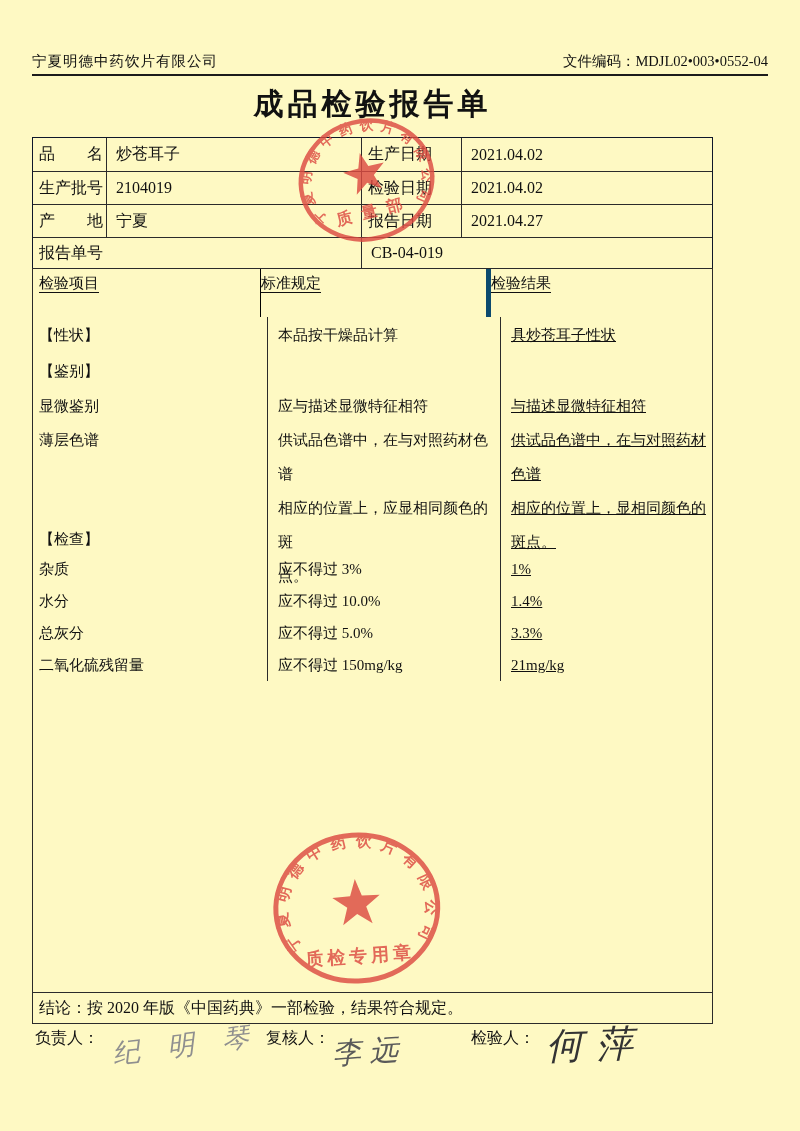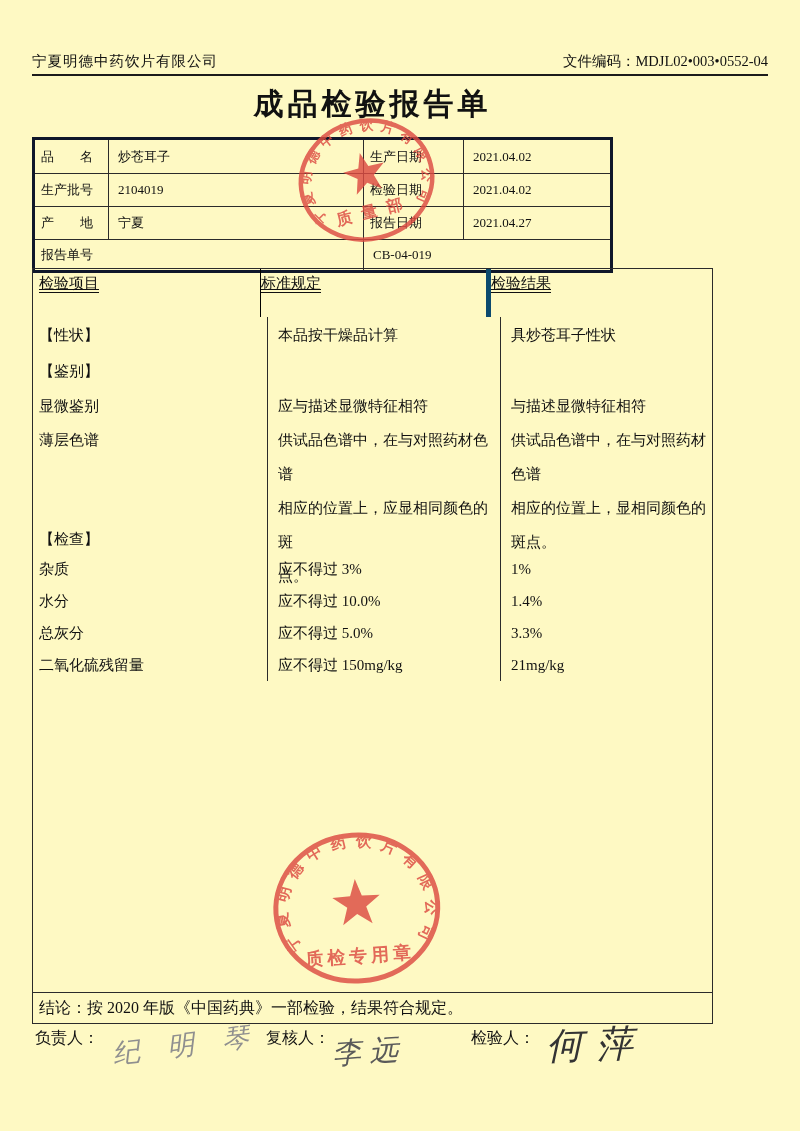--- a/index.html
+++ b/index.html
@@ -9,44 +9,44 @@
     color:#111;overflow:hidden;
   }
   
   .company{position:absolute;left:32px;top:52px;font-size:14.5px;letter-spacing:1px;}
   .doccode{position:absolute;right:32px;top:52px;font-size:14.5px;font-family:"Liberation Serif",serif;}
   .head-rule{position:absolute;left:32px;top:74px;width:736px;height:2px;background:#1c1c1c;}
   .title{position:absolute;left:0;top:84px;width:745px;text-align:center;
     font-size:30px;font-weight:bold;letter-spacing:4px;
     font-family:"Liberation Sans","DejaVu Sans",sans-serif;}
   
-  .igrid{position:absolute;left:32px;top:137px;width:581px;
+  .igrid{position:absolute;left:32px;top:137px;width:681px;
     display:grid;grid-template-columns:73px 255px 100px 1fr;
-    border:3px solid #0f172a;font-size:13px;box-sizing:border-box;}
+    border:1px solid #0f172a;font-size:16px;box-sizing:border-box;}
   .igrid>div{box-sizing:border-box;padding-left:6px;display:flex;align-items:center;height:33px;}
   .igrid>div.bl{border-left:1px solid #2b2b2b;}
   .igrid>div.bt{border-top:1px solid #2b2b2b;}
   .igrid>div.val{padding-left:9px;}
   .igrid>div.last{height:31px;}
   .sp2a{grid-column:1 / span 2;}
   .sp2b{grid-column:3 / span 2;}
   
   .itable{position:absolute;left:32px;top:268px;width:681px;height:725px;
     border:1px solid #2b2b2b;box-sizing:border-box;font-size:15px;overflow:hidden;}
   .ihead{display:flex;height:48px;}
-  .ihead>div{box-sizing:border-box;padding-top:5px;text-decoration:underline;}
+  .ihead>div{box-sizing:border-box;padding-top:5px;}
   .ihead .h1{width:227px;padding-left:6px;}
   .ihead .h2{width:226px;border-left:1px solid #000000;text-align:left;}
   .ihead .h3{flex:1;border-left:5px solid #0c4a6e;text-align:left;}
   .ihead span{text-decoration:underline;text-underline-offset:4px;}
   .irow{display:flex;gap:7px;}
   .irow>div{box-sizing:border-box;white-space:pre-line;}
   .irow .c1{width:227px;padding-left:6px;}
   .irow .c2{width:226px;border-left:1px solid #2b2b2b;padding-left:10px;}
-  .irow .c3{flex:1;border-left:1px solid #2b2b2b;padding-left:10px;}
+  .irow .c3{flex:1;border-left:1px solid #2b2b2b;padding-left:10px;text-decoration:underline;}
   
   .conclusion{position:absolute;left:32px;top:992px;width:681px;height:32px;
     border:1px solid #2b2b2b;box-sizing:border-box;font-size:16px;
     display:flex;align-items:center;padding-left:6px;}
   
   .siglabel{position:absolute;top:1028px;font-size:16px;}
   .sig{position:absolute;font-style:italic;white-space:nowrap;
     font-family:"DejaVu Sans",sans-serif;}
   .sig1{left:112px;top:1026px;font-size:27px;letter-spacing:28px;color:#8f8f8f;
     transform:rotate(-7deg);}

